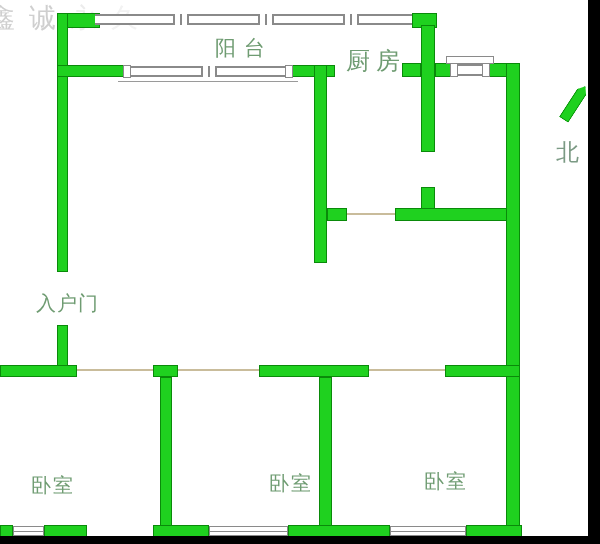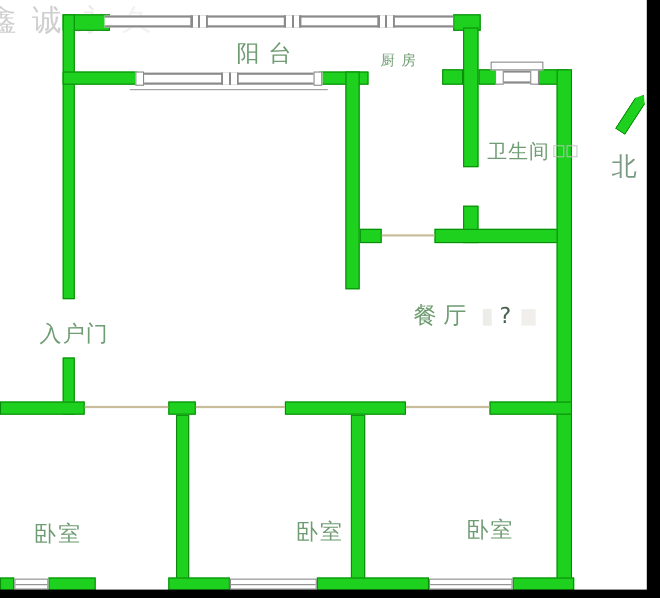--- a/index.html
+++ b/index.html
@@ -24,21 +24,21 @@
     linear-gradient(to right,var(--win-line) 0 2px,#fff 2px calc(50% - 1px),var(--win-line) calc(50% - 1px) calc(50% + 1px),#fff calc(50% + 1px) calc(100% - 2px),var(--win-line) calc(100% - 2px) 100%);
     box-sizing:border-box;}
   .win-cap{position:absolute;background:#fff;border:1px solid var(--win-line);box-sizing:border-box;}
   .win-mid{position:absolute;background:#fff;border:1px solid var(--win-line);box-sizing:border-box;}
   .win-mid::after{content:"";position:absolute;left:0;right:0;top:50%;height:1px;background:var(--win-line);}
   .sill{position:absolute;height:1px;background:#9a9a9a;}
   .lintel{position:absolute;border:1px solid var(--win-line);background:#fff;box-sizing:border-box;}
   .door-line{position:absolute;height:2px;background:var(--door-line);}
   .lbl{position:absolute;color:var(--label);white-space:nowrap;line-height:1;}
   #lbl-balcony{left:215px;top:38px;font-size:21px;letter-spacing:8px;}
-  #lbl-kitchen{left:346px;top:49px;font-size:13px;letter-spacing:6px;}
+  #lbl-kitchen{left:346px;top:49px;font-size:24px;letter-spacing:6px;}
   #lbl-bath{left:443px;top:130px;font-size:18px;letter-spacing:1px;}
   #lbl-north{left:556px;top:141px;font-size:23px;color:#7b9a84;}
   #lbl-living{left:142px;top:181px;font-size:21px;letter-spacing:6px;}
   #lbl-dining{left:376px;top:277px;font-size:21px;letter-spacing:6px;}
   #lbl-entrance{left:36px;top:293px;font-size:20px;letter-spacing:1px;}
   .lbl-bed{font-size:20px;letter-spacing:2px;}
   #lbl-bed1{left:31px;top:475px;}
   #lbl-bed2{left:269px;top:473px;}
   #lbl-bed3{left:424px;top:471px;}
   .q-box{display:inline-block;width:8px;height:15px;background:#ecece8;margin-left:9px;vertical-align:-2px;}
@@ -112,23 +112,21 @@
       <div class="door-line" style="left: 77px; top: 369px; width: 76px; height: 2px; position: absolute;"></div>
       <div class="door-line" style="left: 178px; top: 369px; width: 81px; height: 2px; position: absolute;"></div>
       <div class="door-line" style="left: 369px; top: 369px; width: 76px; height: 2px; position: absolute;"></div>
       <div class="door-line" style="left: 347px; top: 213px; width: 48px; height: 2px; position: absolute;"></div>
     </div>
 
   <div id="north-arrow" style="left: 569px; top: 83px; width: 11px; height: 40px; position: absolute; transform: rotate(33deg);"></div>
 
   <span class="lbl" id="lbl-balcony">阳台</span>
   <span class="lbl" id="lbl-kitchen">厨房</span>
-  <span class="lbl" id="lbl-bath"><span>卫生间</span><span class="suffix-box"></span><span class="suffix-box"></span></span>
   <span class="lbl" id="lbl-north">北</span>
-  <span class="lbl" id="lbl-dining"><span>餐厅</span><span class="q-box"></span><span class="q-mark">?</span><span class="q-box wide"></span></span>
   <span class="lbl" id="lbl-entrance">入户门</span>
   <span class="lbl lbl-bed" id="lbl-bed1">卧室</span>
   <span class="lbl lbl-bed" id="lbl-bed2">卧室</span>
   <span class="lbl lbl-bed" id="lbl-bed3">卧室</span>
 
   <div class="edge" id="edge-right"></div>
   <div class="edge" id="edge-bottom"></div>
 </div>
 
 </body></html>

